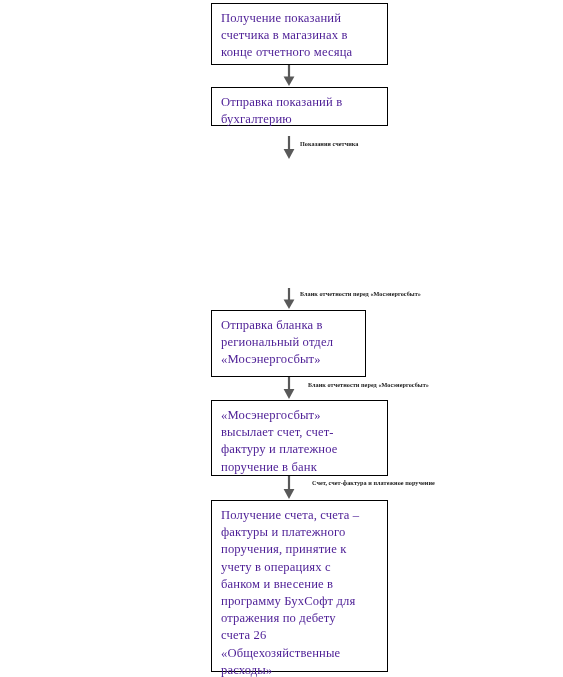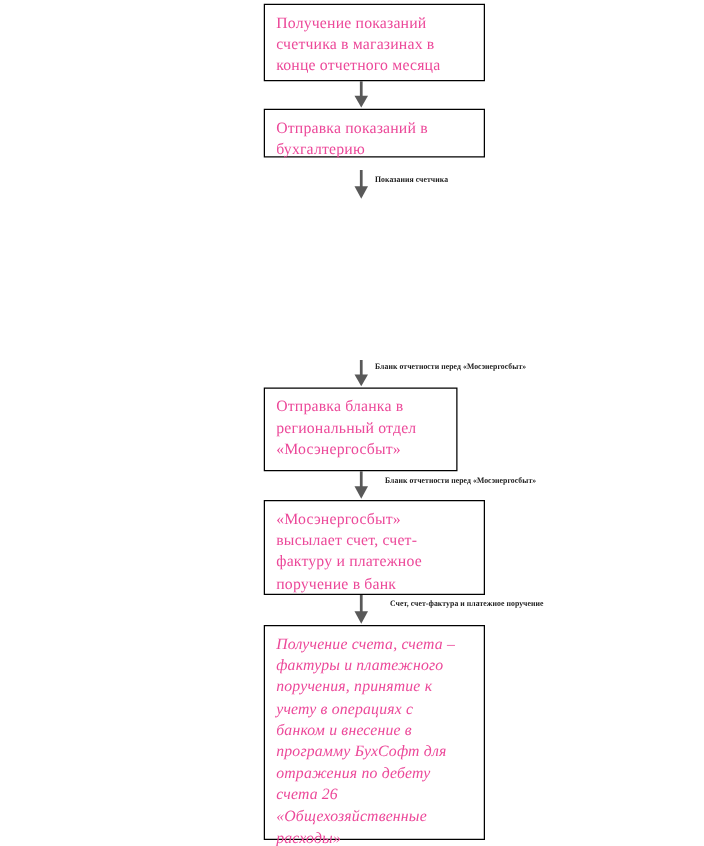--- a/index.html
+++ b/index.html
@@ -27,21 +27,21 @@
   
   .node {
     position: absolute;
     box-sizing: border-box;
     border: 1.4px solid #000000;
     background: #ffffff;
     padding: 6px 9px 4px 9px;
     font-family: "Liberation Serif", "DejaVu Serif", serif;
     font-size: 12.6px;
     line-height: 17.2px;
-    color: #ec4899;
+    color: #4c1d95;
     text-align: left;
     letter-spacing: 0.15px;
     white-space: pre-line;
   }
 
   
   .connector {
     position: absolute;
     width: 24px;
     pointer-events: none;
@@ -119,21 +119,21 @@
 поручение в банк</div>
 
   <div class="connector" style="left:277px; top:476px; height:24px;">
     <svg width="24" height="24" viewBox="0 0 24 24">
       <line x1="12" y1="0" x2="12" y2="14" stroke="#595959" stroke-width="2.2"></line>
       <polygon points="12,23 6.6,13 17.4,13" fill="#595959"></polygon>
     </svg>
   </div>
   <div class="edge-label" style="left:312px; top:479px;">Счет, счет-фактура и платежное поручение</div>
 
-  <div class="node" style="left:211px; top:500px; width:177px; height:172px;font-style:italic;">Получение счета, счета –
+  <div class="node" style="left:211px; top:500px; width:177px; height:172px;">Получение счета, счета –
 фактуры и платежного
 поручения, принятие к
 учету в операциях с
 банком и внесение в
 программу БухСофт для
 отражения по дебету
 счета 26
 «Общехозяйственные
 расходы»</div>
 

